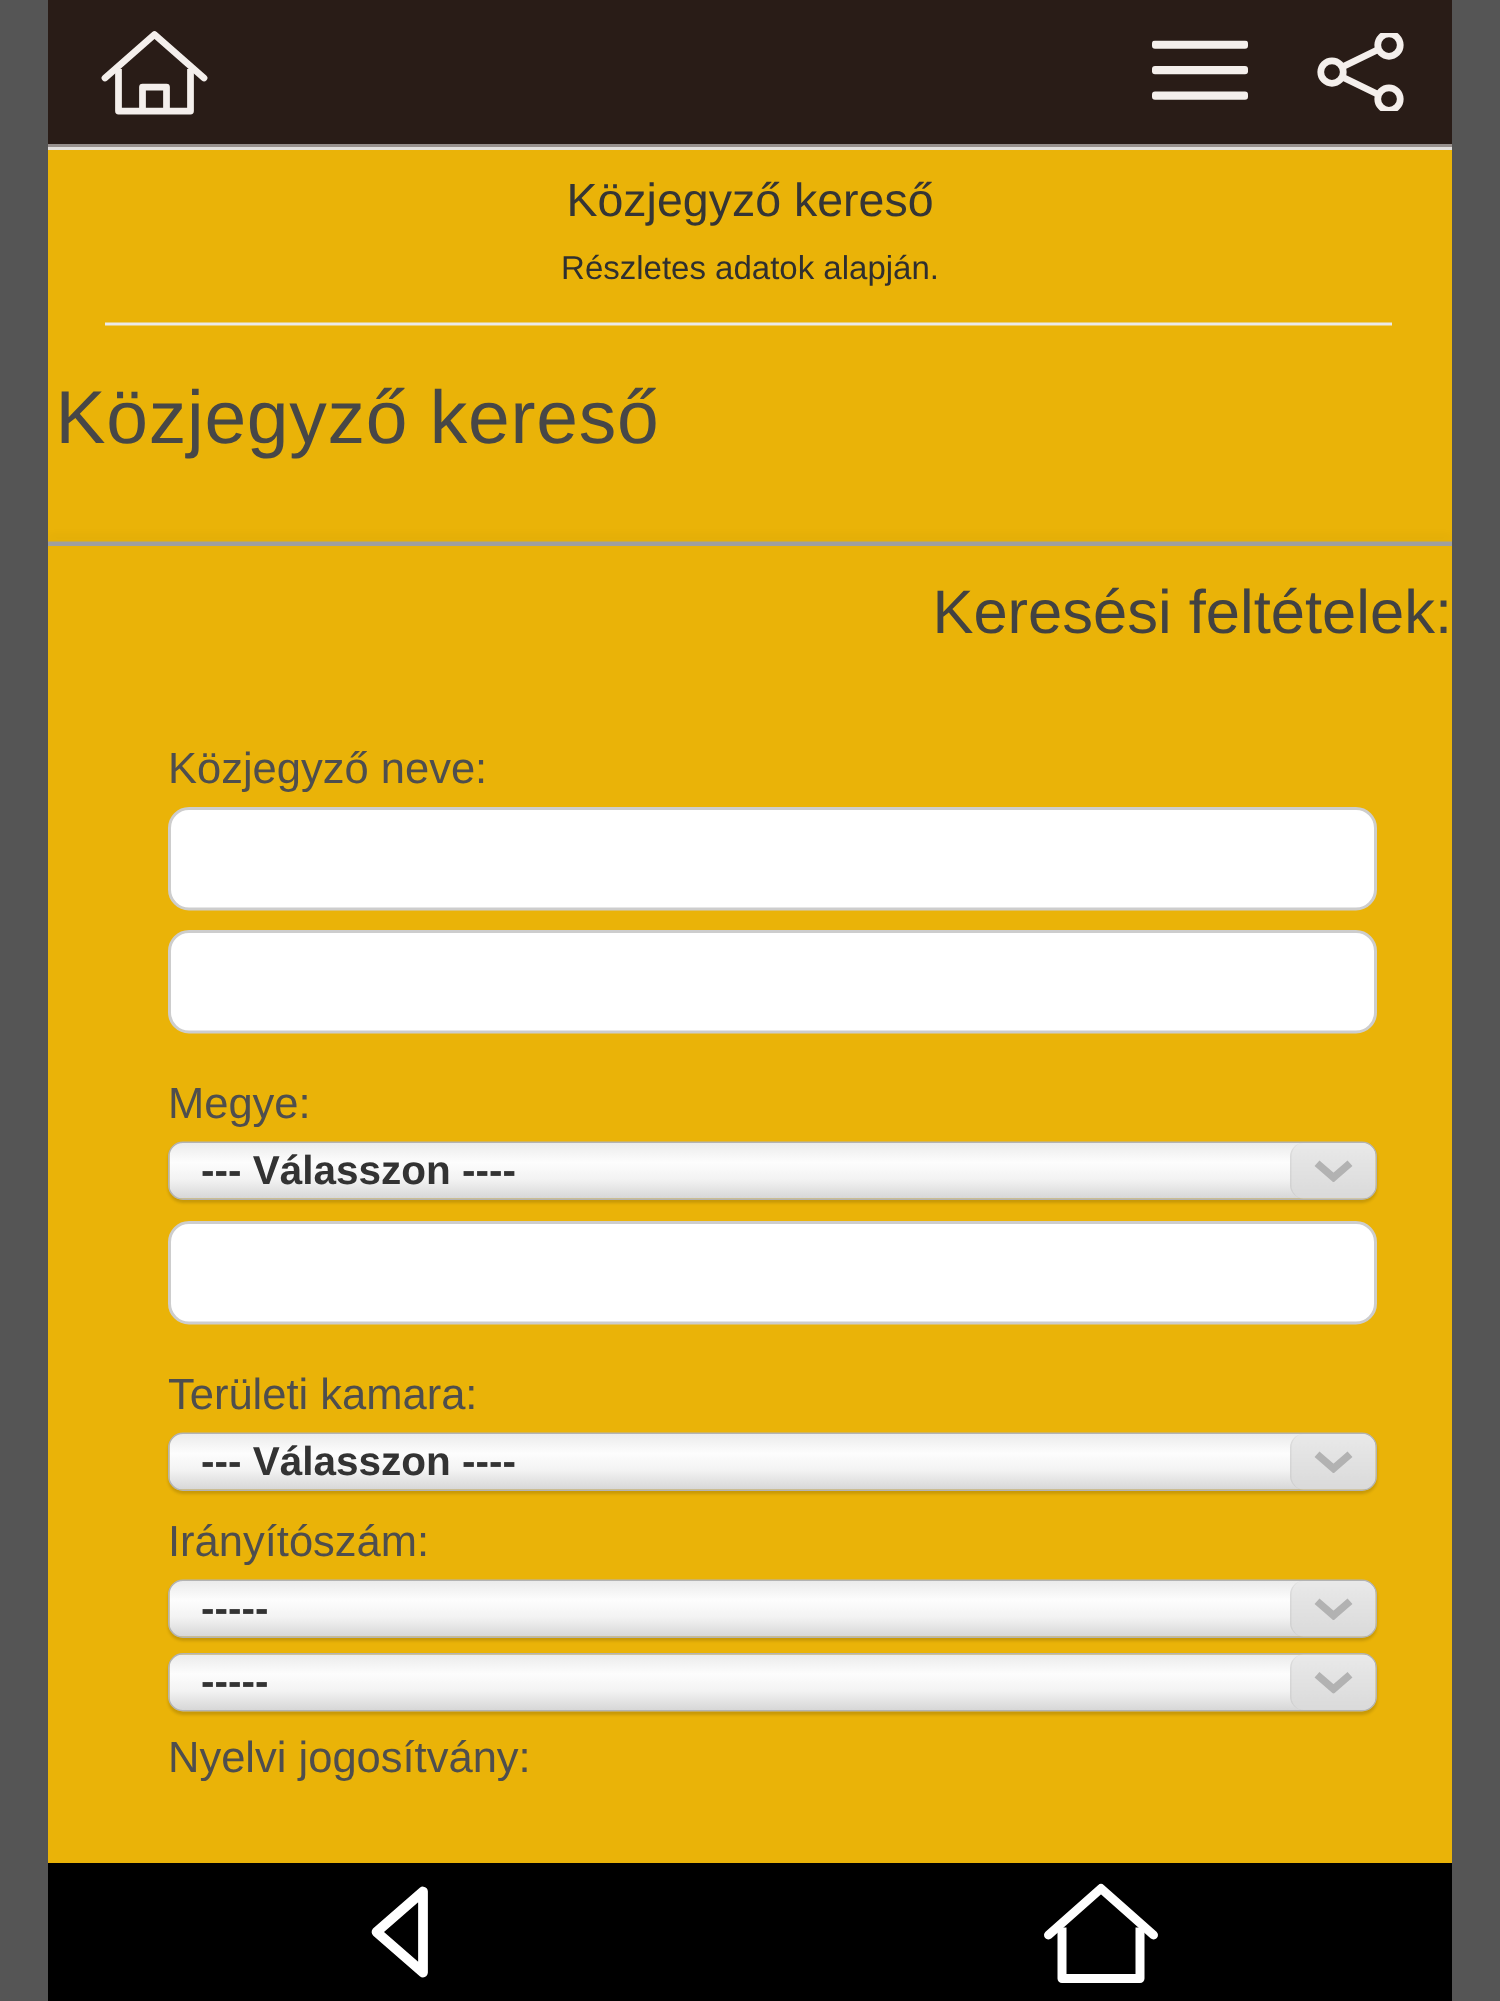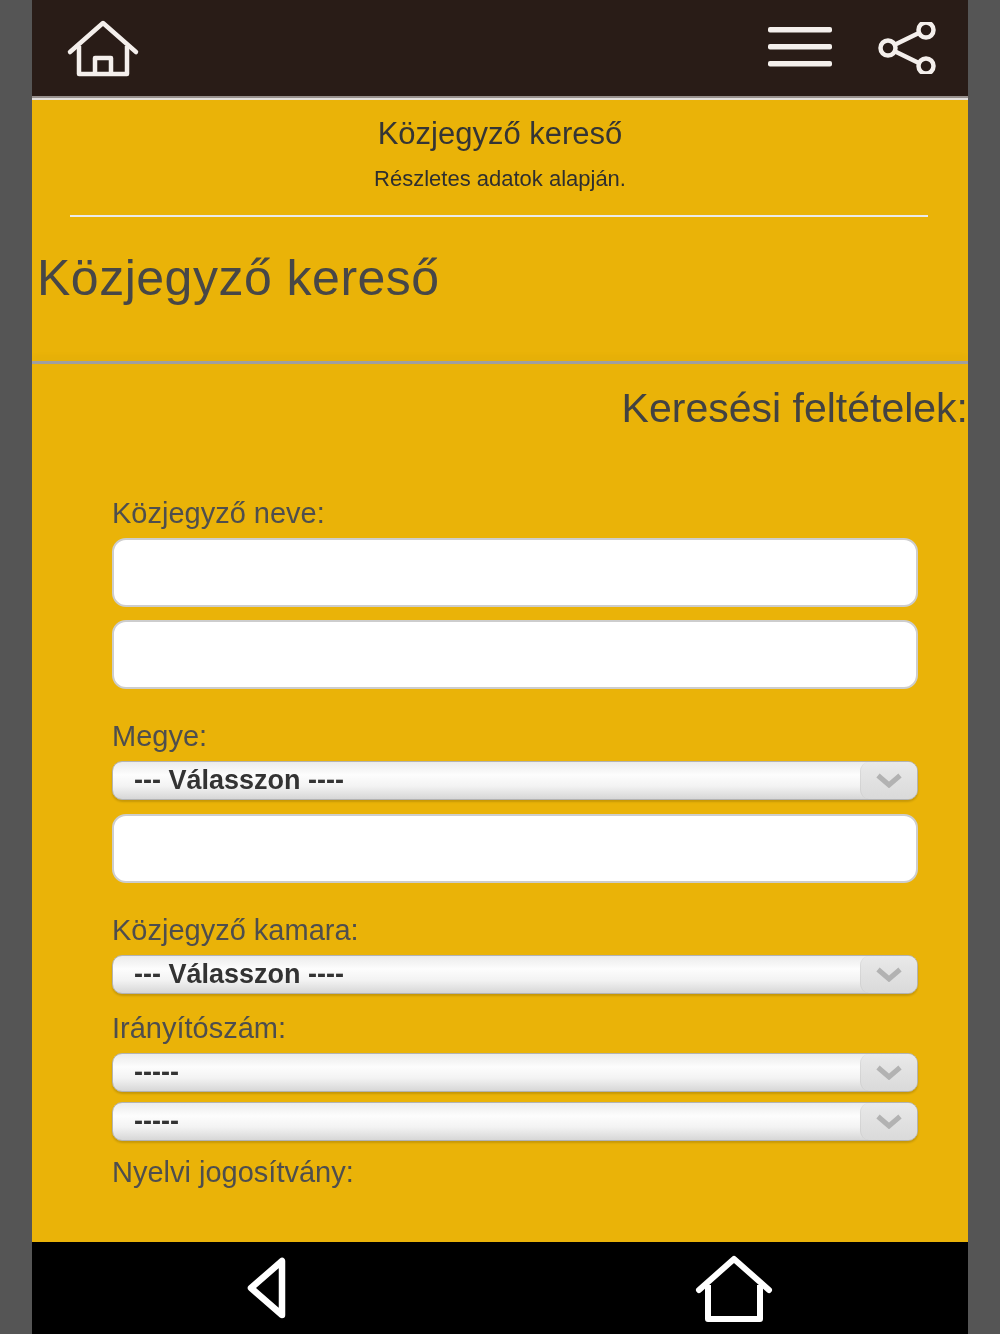--- a/index.html
+++ b/index.html
@@ -141,21 +141,21 @@
       <span class="select-value">--- Válasszon ----</span>
       <span class="select-arrow">
         <svg width="28" height="15" viewBox="0 0 28 15">
             <path d="M3 2.5 L14 12 L25 2.5" fill="none" stroke="#b2b2b2" stroke-width="5"></path>
           </svg>
       </span>
     </div>
 
     <input class="text-input" type="text" placeholder="" style="">
 
-    <label class="field-label mt">Közjegyző kamara:</label>
+    <label class="field-label mt">Területi kamara:</label>
     <div class="select-box">
       <span class="select-value">--- Válasszon ----</span>
       <span class="select-arrow">
         <svg width="28" height="15" viewBox="0 0 28 15">
             <path d="M3 2.5 L14 12 L25 2.5" fill="none" stroke="#b2b2b2" stroke-width="5"></path>
           </svg>
       </span>
     </div>
 
     <label class="field-label mt">Irányítószám:</label>

